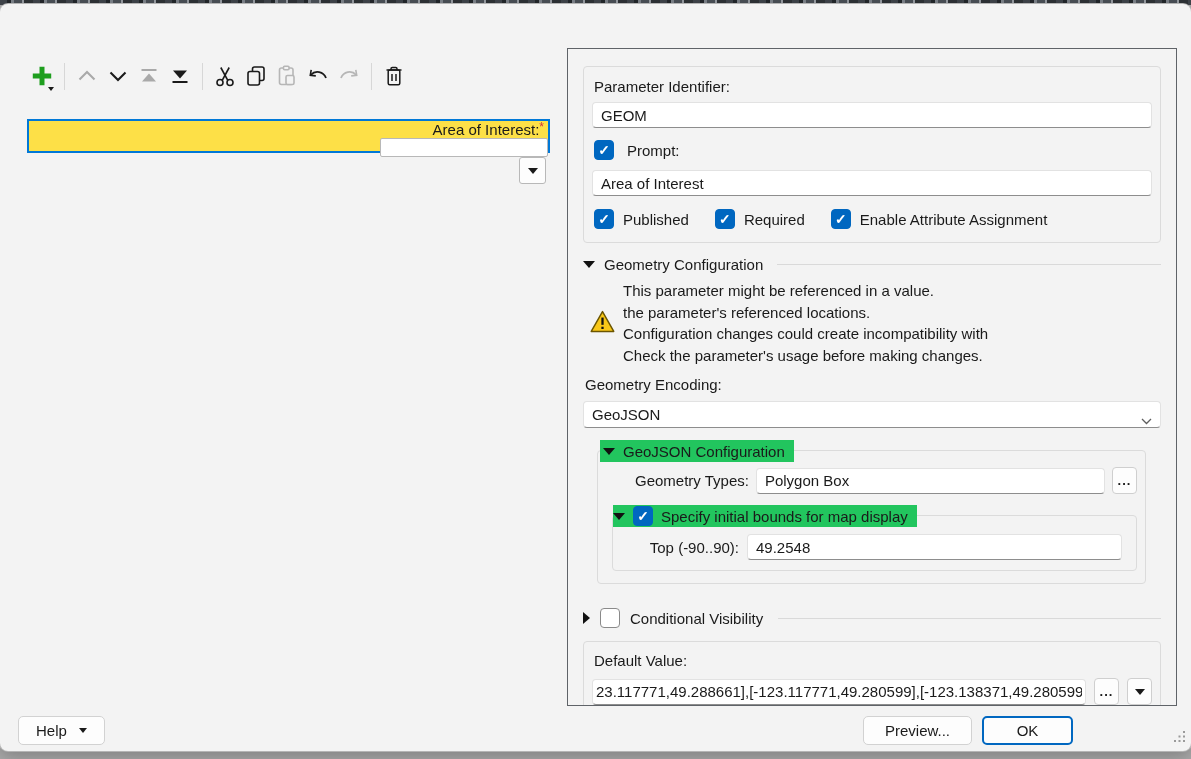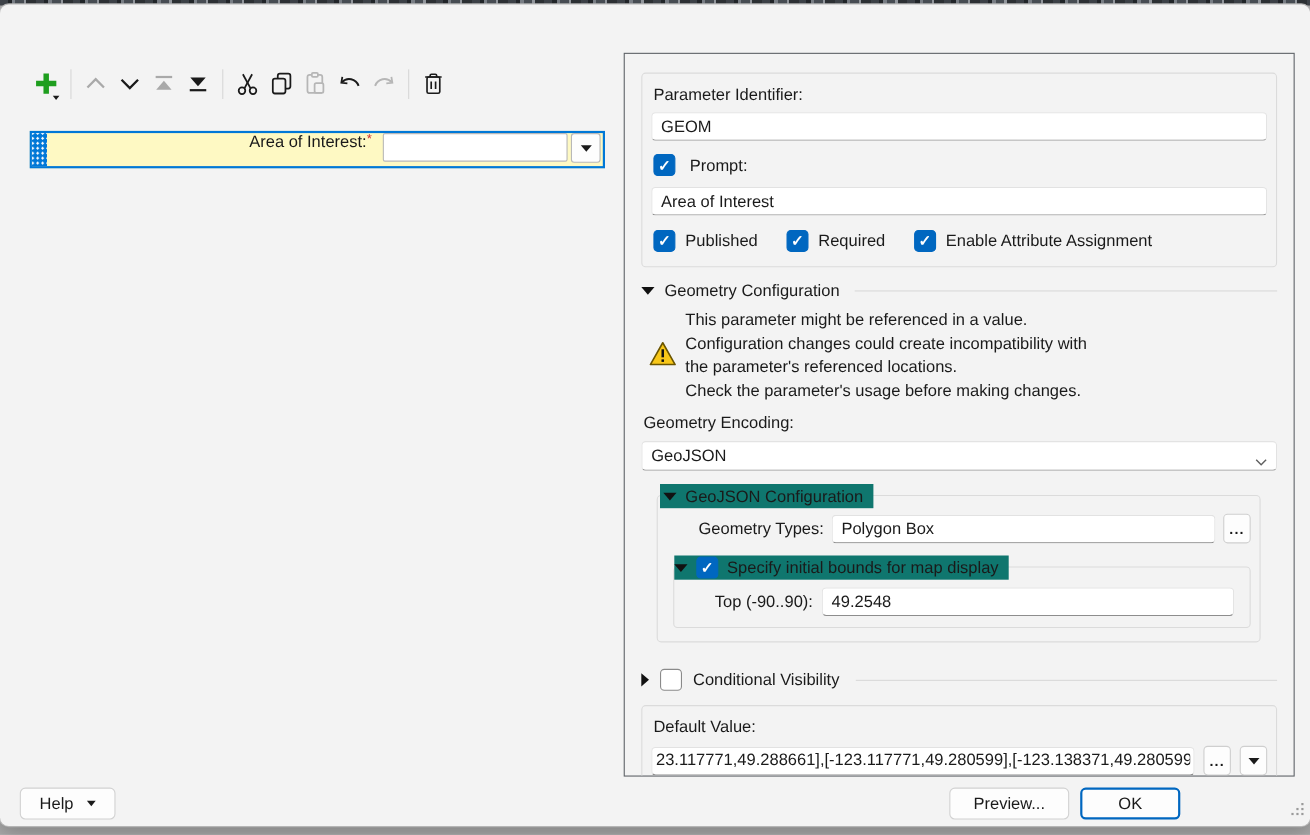--- a/index.html
+++ b/index.html
@@ -44,22 +44,22 @@
   .tool { width:28px; height:32px; display:flex; align-items:center; justify-content:center; position:relative; }
   .tool svg { display:block; }
   .tool .mini-caret {
     position:absolute; right:2px; bottom:1px; width:0; height:0;
     border-left:3.5px solid transparent; border-right:3.5px solid transparent; border-top:4px solid #1a1a1a;
   }
   .tb-sep { width:1px; height:27px; background:#d7d7d7; margin:0 5px; }
   
   .param-row {
     position:absolute; left:27px; top:115px; width:523px; height:34px;
-    border:2px solid #0078d7; background:#fef9c3;
-    display:flex; align-items:flex-start;
+    border:2px solid #0078d7; background:#fde047;
+    display:flex; align-items:flex-end;flex-direction:column;
   }
   .drag-handle {
     width:14px; align-self:stretch; background:#0078d7; flex:none;
     background-image:radial-gradient(#ffffff 1px, transparent 1.3px);
     background-size:4.5px 4.5px; background-position:3px 7px;
     background-repeat:repeat; background-clip:padding-box;
   }
   .param-label { flex:1; text-align:right; padding-right:4px; white-space:nowrap; }
   .req-star { color:#d13438; font-size:12px; position:relative; top:-4px; }
   .param-input { width:168px; height:26px; margin-left:6px; border:1px solid #b8b8b8; border-radius:2px; background:#fff; padding:0 6px; font:15px "Liberation Sans",sans-serif; outline:none; }
@@ -71,21 +71,21 @@
   
   .right-panel {
     position:absolute; left:567px; top:44px; width:610px; height:658px;
     border:1px solid #5f6368; background:#f3f3f3;
     padding:0 15px; overflow:hidden;
   }
   .groupbox { position:relative; border:1px solid #dbdbdb; border-radius:4px; }
   .legend {
     position:absolute; top:-11px; left:2px; height:22px;
     display:flex; align-items:center; gap:8px;
-    background:#0f766e; padding:0 9px 0 3px; white-space:nowrap;
+    background:#22c55e; padding:0 9px 0 3px; white-space:nowrap;
   }
   .field-label { display:block; }
   .input {
     display:block; height:26px; width:100%;
     background:#fff; border:1px solid #e2e2e2; border-bottom-color:#8d8d8d;
     border-radius:4px; padding:0 8px;
     font:15px "Liberation Sans",sans-serif; color:#1a1a1a; outline:none;
   }
   .cb { width:20px; height:20px; border:1px solid #8a8a8a; border-radius:4px; background:#fff; position:relative; flex:none; }
   .cb.checked { background:#0067c0; border-color:#0067c0; }
@@ -277,22 +277,22 @@
         <span>
           <svg width="25" height="23" viewBox="0 0 24 22">
             <path d="M12 1.5 L22.8 20.5 H1.2 Z" fill="#f8c718" stroke="#6b5500" stroke-width="1.4" stroke-linejoin="round"></path>
             <rect x="10.9" y="7.2" width="2.2" height="7" fill="#111"></rect>
             <rect x="10.9" y="16" width="2.2" height="2.2" fill="#111"></rect>
           </svg>
         </span>
       </div>
       <div class="warning-lines">
         <div>This parameter might be referenced in a value.</div>
+        <div>the parameter's referenced locations.</div>
         <div>Configuration changes could create incompatibility with</div>
-        <div>the parameter's referenced locations.</div>
         <div>Check the parameter's usage before making changes.</div>
       </div>
     </div>
 
     <span class="field-label" style="margin:10px 0 0 2px;">Geometry Encoding:</span>
 
     <div class="combo" style="margin-top:8px;">
       <input class="input" style="height: 27px;" readonly="" value="GeoJSON">
       <span class="combo-chevron">
         <svg width="11" height="7" viewBox="0 0 11 7" fill="none">

